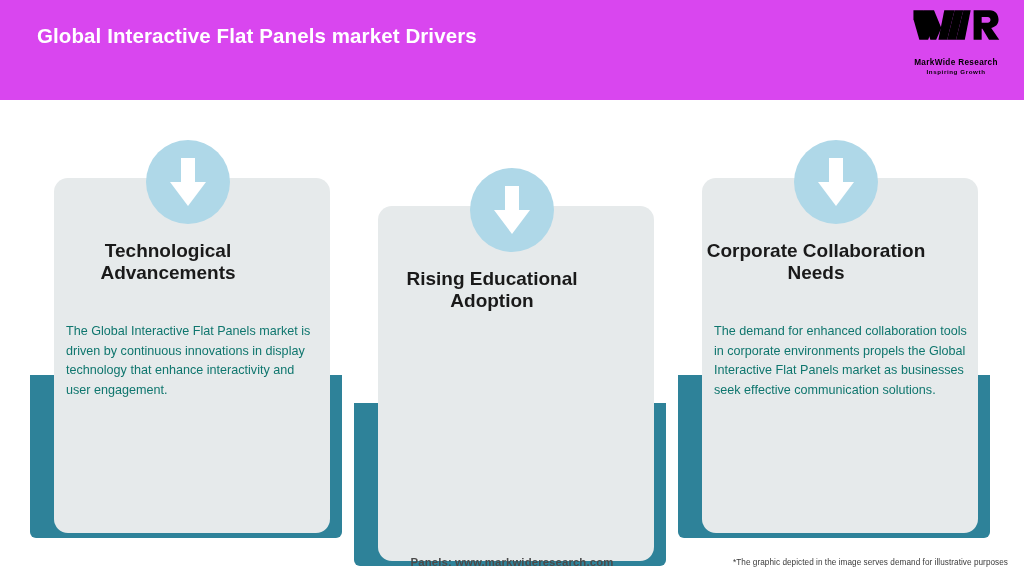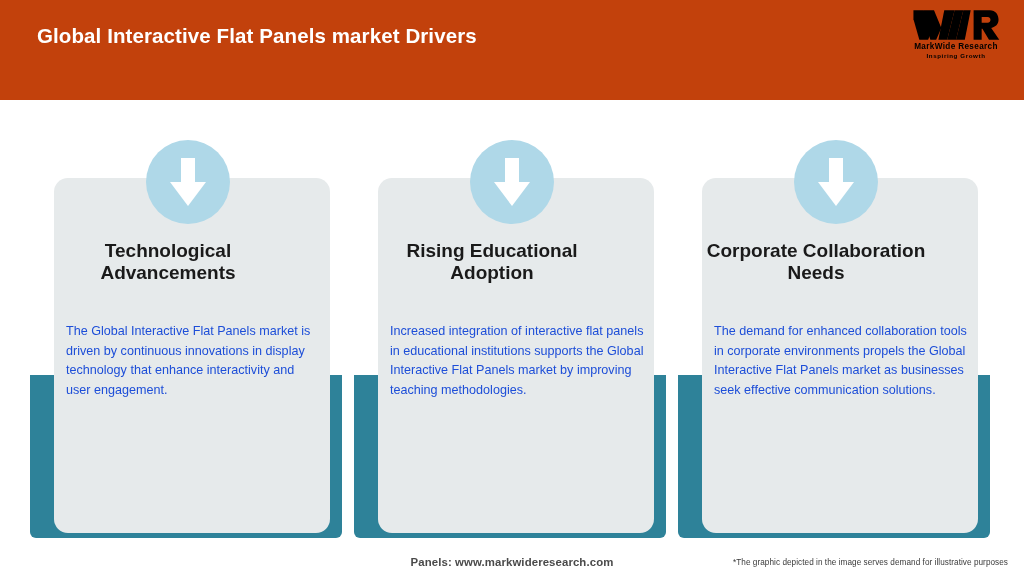--- a/index.html
+++ b/index.html
@@ -16,21 +16,21 @@
     position: relative;
   }
 
   
   .header-banner {
     position: absolute;
     left: 0;
     top: 0;
     width: 1024px;
     height: 100px;
-    background: #c2410c;
+    background: #d946ef;
   }
   .header-title {
     position: absolute;
     left: 37px;
     top: 24px;
     font-size: 20.5px;
     font-weight: bold;
     color: #ffffff;
     letter-spacing: 0.1px;
     white-space: nowrap;
@@ -50,21 +50,21 @@
     margin: 0 auto;
     width: 88px;
     height: 34px;
   }
   .logo-name {
     font-size: 8.2px;
     font-weight: bold;
     color: #000000;
     letter-spacing: 0.35px;
     line-height: 10px;
-    margin-top: 0px;
+    margin-top: 16px;
     white-space: nowrap;
   }
   .logo-tagline {
     font-size: 6.2px;
     font-weight: bold;
     color: #000000;
     letter-spacing: 0.6px;
     line-height: 8px;
     white-space: nowrap;
   }
@@ -77,21 +77,21 @@
     width: 1024px;
     height: 440px;
   }
   .card-unit {
     position: absolute;
     top: 0;
     width: 312px;
     height: 440px;
   }
   .card-unit.c0 { left: 30px; }
-  .card-unit.c1 { left: 354px; }
+  .card-unit.c1 { left: 354px; margin-top: 28px; }
   .card-unit.c2 { left: 678px; }
 
   
   .card-backing {
     position: absolute;
     left: 0;
     top: 275px;
     width: 312px;
     height: 163px;
     background: #2E8299;
@@ -139,21 +139,21 @@
     color: #1a1a1a;
     line-height: 22px;
     z-index: 4;
   }
   .card-body {
     position: absolute;
     left: 36px;
     top: 222px;
     width: 254px;
     font-size: 12.6px;
-    color: #1d4ed8;
+    color: #0f766e;
     line-height: 19.5px;
     z-index: 4;
   }
 
   
   .footer-source {
     position: absolute;
     left: 0;
     top: 556px;
     width: 1024px;
@@ -211,21 +211,20 @@
 
   <div class="card-unit c1">
     <div class="card-backing"></div>
     <div class="card-face"></div>
     <div class="card-badge">
       <svg class="arrow-svg" viewBox="0 0 40 52">
         <polygon points="13,2 27,2 27,26 38,26 20,50 2,26 13,26" fill="#FFFFFF"></polygon>
       </svg>
     </div>
     <div class="card-heading">Rising Educational Adoption</div>
-    <div class="card-body">Increased integration of interactive flat panels in educational institutions supports the Global Interactive Flat Panels market by improving teaching methodologies.</div>
   </div>
 
   <div class="card-unit c2">
     <div class="card-backing"></div>
     <div class="card-face"></div>
     <div class="card-badge">
       <svg class="arrow-svg" viewBox="0 0 40 52">
         <polygon points="13,2 27,2 27,26 38,26 20,50 2,26 13,26" fill="#FFFFFF"></polygon>
       </svg>
     </div>

